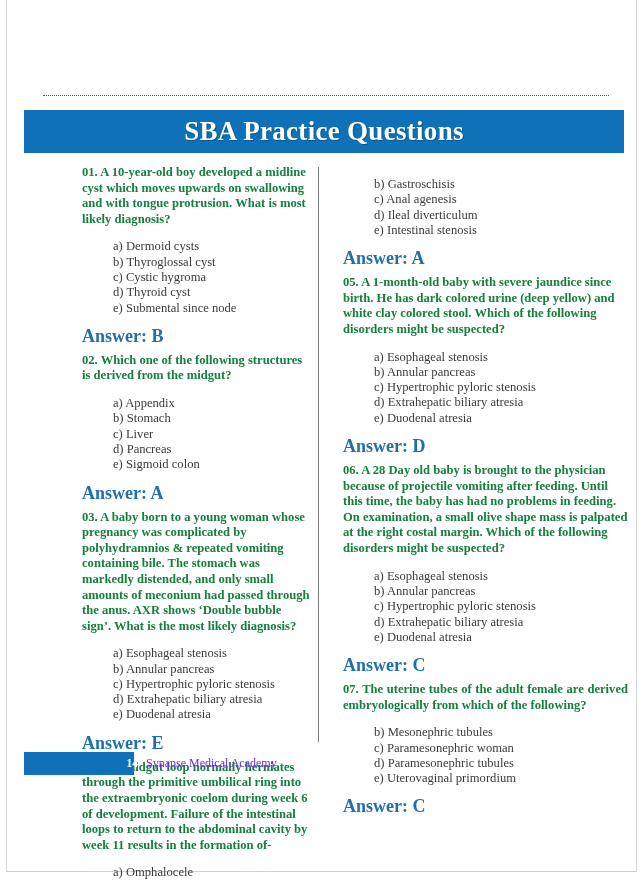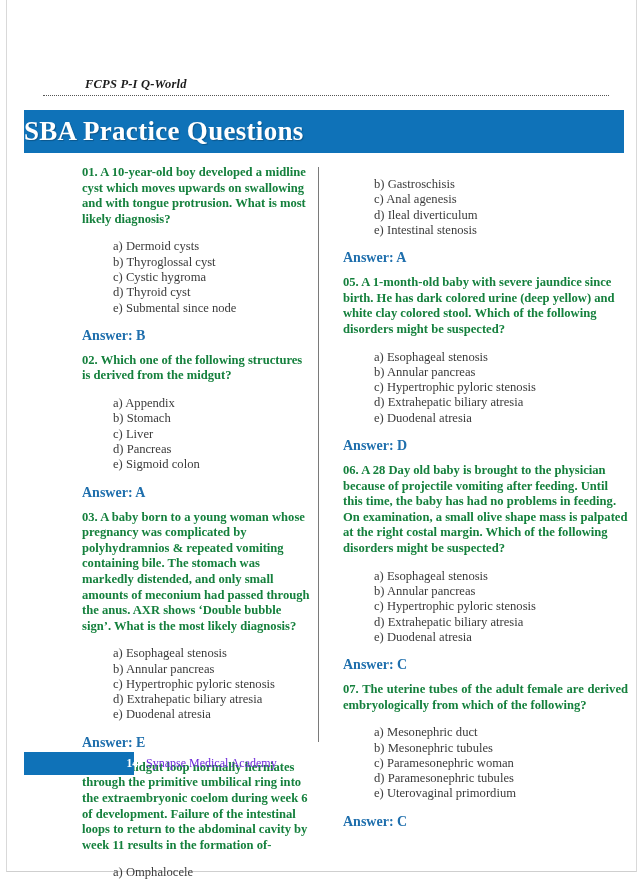--- a/index.html
+++ b/index.html
@@ -60,20 +60,21 @@
   
   .banner {
     position: absolute;
     left: 17px;
     top: 110px;
     width: 600px;
     height: 43px;
     background: #0f72b8;
     display: flex;
     align-items: center;
+    justify-content: center;
   }
   .banner-title {
     color: #ffffff;
     font-family: "Liberation Serif", "DejaVu Serif", serif;
     font-weight: bold;
     font-size: 27px;
     letter-spacing: 0.3px;
     text-shadow: 1px 1px 1px rgba(0,0,0,0.25);
   }
 
@@ -134,21 +135,21 @@
     font-family: "Liberation Serif", "DejaVu Serif", serif;
     font-weight: normal;
     font-size: 12.6px;
     line-height: 15.3px;
     color: #3b3b3b;
     white-space: nowrap;
   }
   .answer {
     font-family: "Liberation Serif", "DejaVu Serif", serif;
     font-weight: bold;
-    font-size: 14px;
+    font-size: 18px;
     line-height: 16px;
     color: #1f6fad;
     margin: 0;
   }
 
   
   .footer {
     position: absolute;
     left: 17px;
     top: 752px;
@@ -186,23 +187,20 @@
     color: #6d28d9;
     font-family: "Liberation Serif", "DejaVu Serif", serif;
     font-size: 12px;
   }
 </style>
 </head>
 <body>
 
 <div class="page-sheet">
 
-  <div class="running-head">
-    <span class="rh-text">FCPS P-I Q-World</span>
-  </div>
 
   <div class="head-rule"></div>
 
   <div class="banner">
     <span class="banner-title">SBA Practice Questions</span>
   </div>
 
   <div class="columns">
 
     <div class="col col-left">
@@ -286,21 +284,20 @@
           <li>c) Hypertrophic pyloric stenosis</li>
           <li>d) Extrahepatic biliary atresia</li>
           <li>e) Duodenal atresia</li>
         </ul>
         <p class="answer">Answer: C</p>
       </div>
 
       <div class="qblock">
         <p class="qstem justify">07. The uterine tubes of the adult female are derived embryologically from which of the following?</p>
         <ul class="opts">
-          <li>a) Mesonephric duct</li>
           <li>b) Mesonephric tubules</li>
           <li>c) Paramesonephric woman</li>
           <li>d) Paramesonephric tubules</li>
           <li>e) Uterovaginal primordium</li>
         </ul>
         <p class="answer">Answer: C</p>
       </div>
 
     </div>
 

